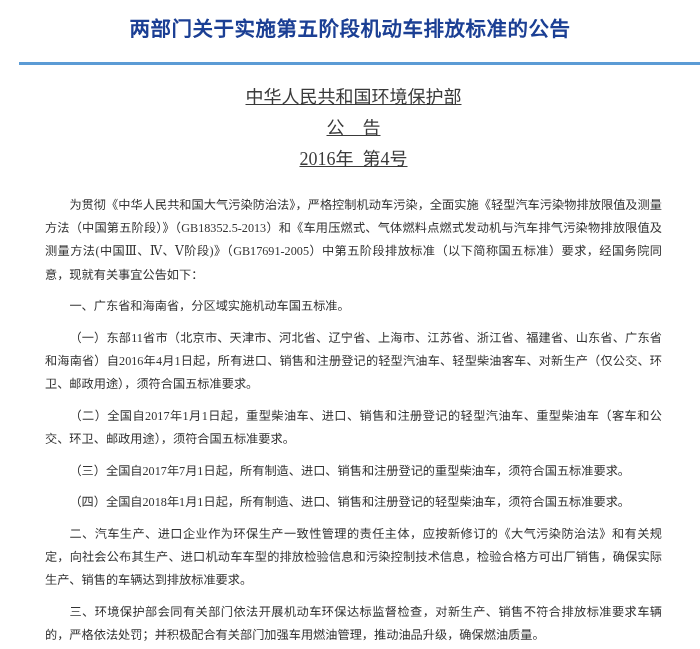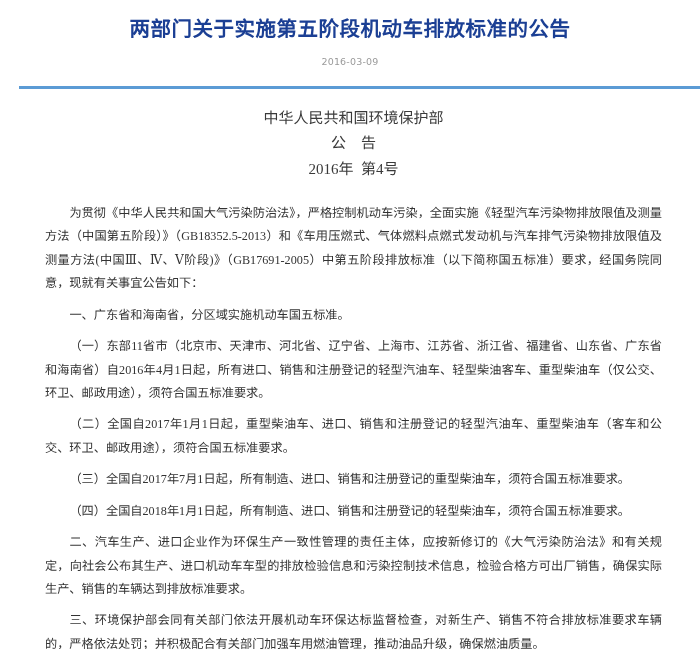--- a/index.html
+++ b/index.html
@@ -50,23 +50,24 @@
     background: #5b9bd5;
   }
 
   
   .doc-body {
     padding: 0 38px 0 45px;
     margin-top: 17px;
   }
   .agency-block {
     text-align: center;
-    font-size: 15px;
+    font-size: 18px;
     color: #3a3a3a;
     line-height: 1.72;
+    text-decoration: underline;
   }
   .agency-line {
     white-space: pre;
   }
   .para {
     font-size: 12.2px;
     line-height: 1.92;
     color: #333333;
     text-align: justify;
     text-justify: inter-ideograph;
@@ -88,37 +89,36 @@
     margin-top: 10px;
   }
 </style>
 </head>
 <body>
 
 <div class="page">
 
   <div class="doc-header">
     <h1 class="doc-title">两部门关于实施第五阶段机动车排放标准的公告</h1>
-    <div class="doc-date">2016-03-09</div>
     <div class="header-rule"></div>
   </div>
 
   <div class="doc-body">
 
     <div class="agency-block">
       <div class="agency-line">中华人民共和国环境保护部</div>
       <div class="agency-line">公　告</div>
       <div class="agency-line">2016年  第4号</div>
     </div>
 
     <p class="para para-indent para-lead">为贯彻《中华人民共和国大气污染防治法》，严格控制机动车污染，全面实施《轻型汽车污染物排放限值及测量方法（中国第五阶段）》（GB18352.5-2013）和《车用压燃式、气体燃料点燃式发动机与汽车排气污染物排放限值及测量方法(中国Ⅲ、Ⅳ、Ⅴ阶段)》（GB17691-2005）中第五阶段排放标准（以下简称国五标准）要求，经国务院同意，现就有关事宜公告如下：</p>
 
     <p class="para para-indent section-head">一、广东省和海南省，分区域实施机动车国五标准。</p>
 
-    <p class="para para-indent sub-para">（一）东部11省市（北京市、天津市、河北省、辽宁省、上海市、江苏省、浙江省、福建省、山东省、广东省和海南省）自2016年4月1日起，所有进口、销售和注册登记的轻型汽油车、轻型柴油客车、重型柴油车（仅公交、环卫、邮政用途），须符合国五标准要求。</p>
+    <p class="para para-indent sub-para">（一）东部11省市（北京市、天津市、河北省、辽宁省、上海市、江苏省、浙江省、福建省、山东省、广东省和海南省）自2016年4月1日起，所有进口、销售和注册登记的轻型汽油车、轻型柴油客车、对新生产（仅公交、环卫、邮政用途），须符合国五标准要求。</p>
 
     <p class="para para-indent sub-para">（二）全国自2017年1月1日起，重型柴油车、进口、销售和注册登记的轻型汽油车、重型柴油车（客车和公交、环卫、邮政用途），须符合国五标准要求。</p>
 
     <p class="para para-indent sub-para">（三）全国自2017年7月1日起，所有制造、进口、销售和注册登记的重型柴油车，须符合国五标准要求。</p>
 
     <p class="para para-indent sub-para">（四）全国自2018年1月1日起，所有制造、进口、销售和注册登记的轻型柴油车，须符合国五标准要求。</p>
 
     <p class="para para-indent section-head">二、汽车生产、进口企业作为环保生产一致性管理的责任主体，应按新修订的《大气污染防治法》和有关规定，向社会公布其生产、进口机动车车型的排放检验信息和污染控制技术信息，检验合格方可出厂销售，确保实际生产、销售的车辆达到排放标准要求。</p>
 
     <p class="para para-indent section-head">三、环境保护部会同有关部门依法开展机动车环保达标监督检查，对新生产、销售不符合排放标准要求车辆的，严格依法处罚；并积极配合有关部门加强车用燃油管理，推动油品升级，确保燃油质量。</p>

